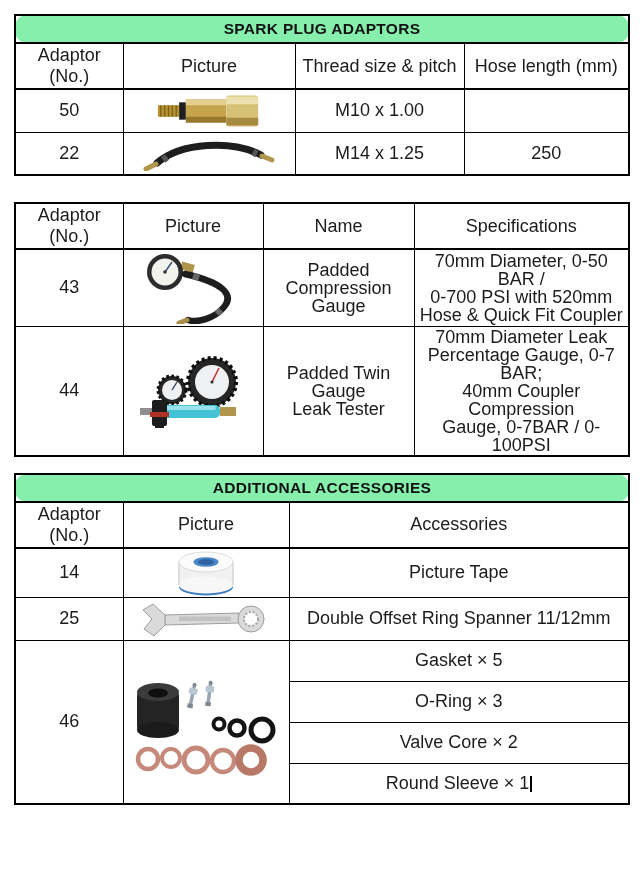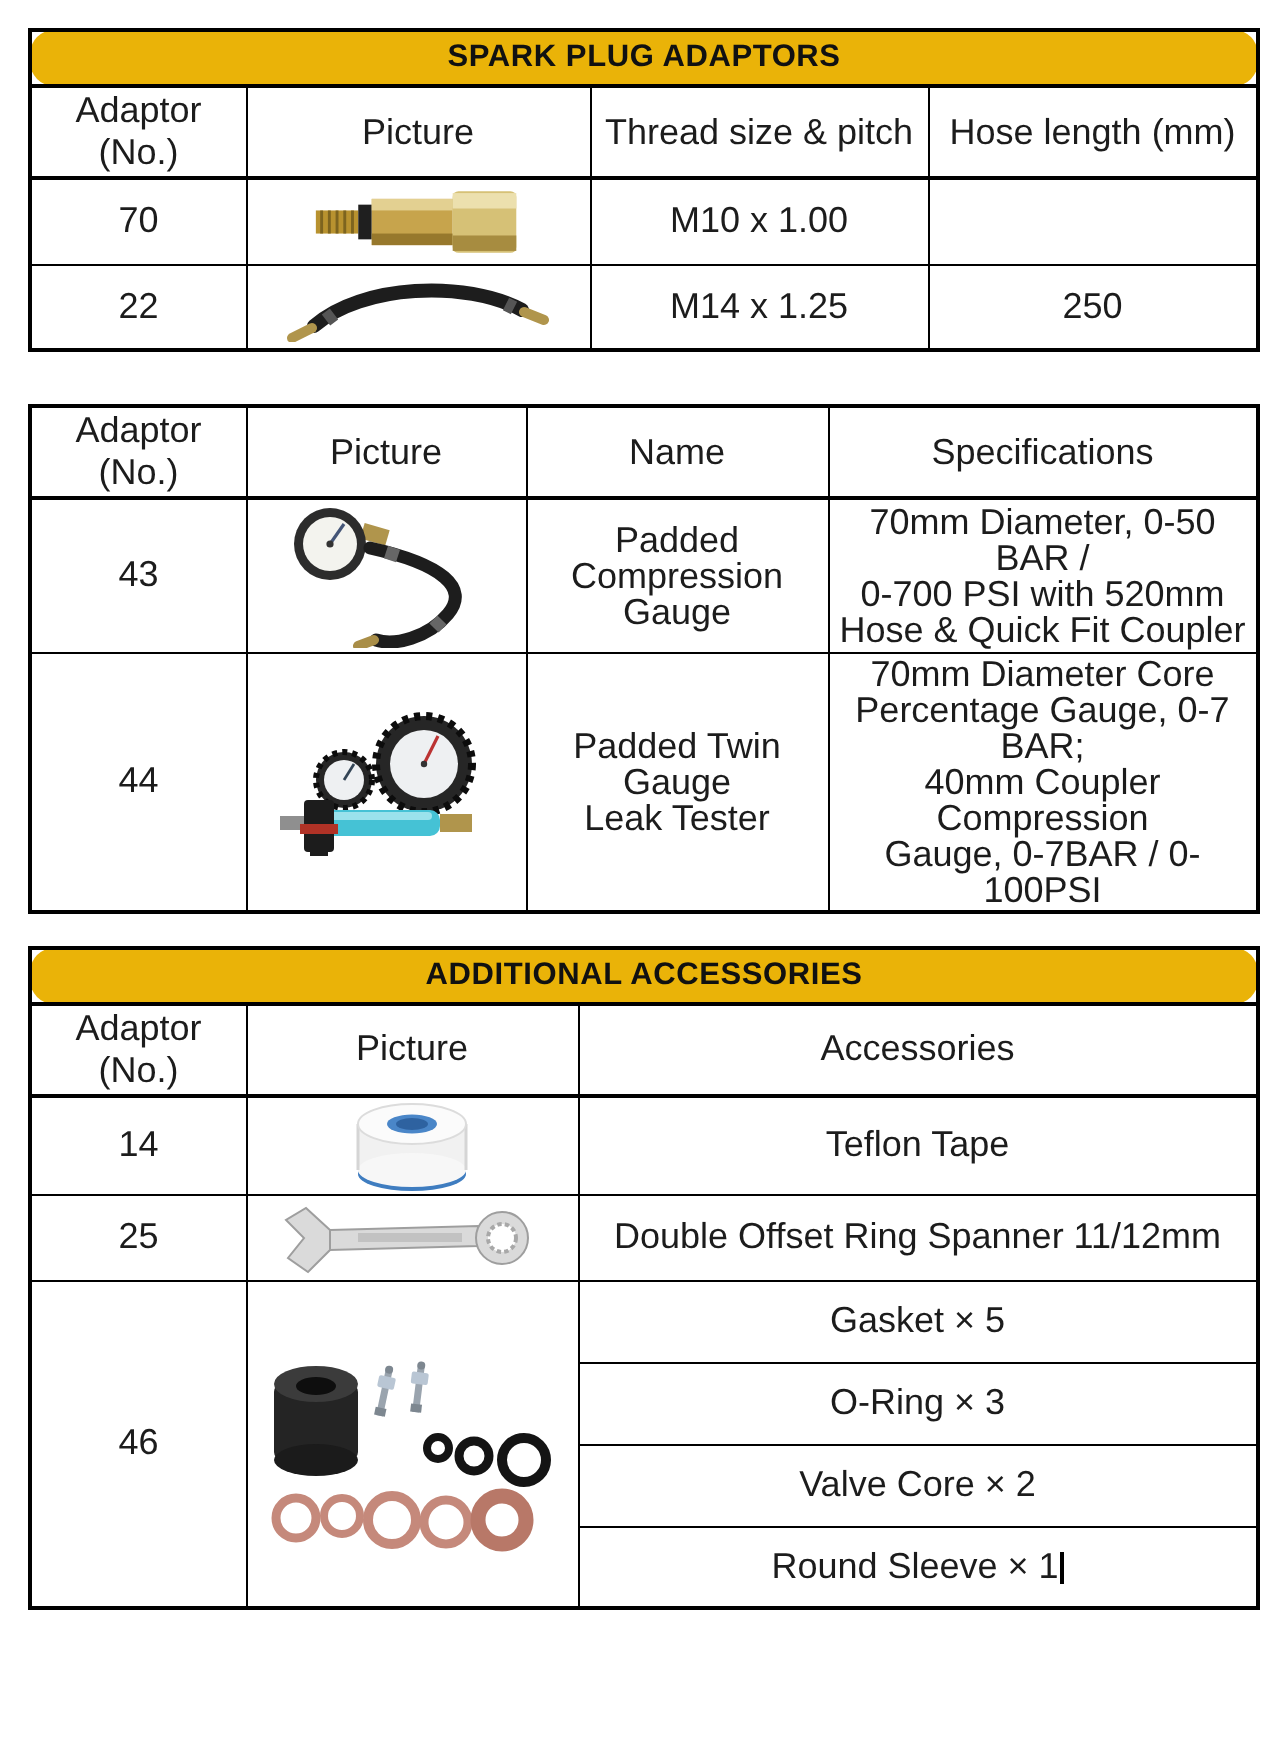--- a/index.html
+++ b/index.html
@@ -15,21 +15,21 @@
   }
   .gap26{margin-bottom:26px;}
   .gap16{margin-bottom:16px;}
   th,td{
     border:1px solid #000;
     text-align:center;vertical-align:middle;
     font-size:18px;font-weight:normal;
     padding:1px 3px;overflow:hidden;
   }
   tr.title-row th{
-    background:#eab308;font-weight:bold;font-size:15.5px;
+    background:#86efac;font-weight:bold;font-size:15.5px;
     height:24px;border-bottom:2px solid #000;white-space:pre;
     letter-spacing:0.3px;color:#111;border-radius:12px;
   }
   tr.header-row th{height:24px;border-bottom:2px solid #000;}
   .r43{height:43px;}
   .r77{height:77px;}
   .r53{height:53px;}
   .r41{height:41px;}
   .pic{line-height:0;}
   .ml div{line-height:18px;}
@@ -54,21 +54,21 @@
         <tr class="title-row">
       <th colspan="4">SPARK PLUG ADAPTORS</th>
     </tr>
     <tr class="header-row">
       <th>Adaptor (No.)</th>
       <th>Picture</th>
       <th>Thread size &amp; pitch</th>
       <th>Hose length (mm)</th>
     </tr>
     <tr class="r43">
-      <td>70</td>
+      <td>50</td>
       <td class="pic">
         <svg width="106" height="38" viewBox="0 0 110 38">
           <rect x="2" y="13" width="22" height="12" fill="#b8922f"></rect>
           <path d="M5 13v12M9 13v12M13 13v12M17 13v12M21 13v12" stroke="#7d641f" stroke-width="1.5"></path>
           <rect x="24" y="10" width="7" height="18" fill="#1f1f1f"></rect>
           <rect x="31" y="7" width="42" height="24" fill="#c7a44c"></rect>
           <rect x="31" y="7" width="42" height="6" fill="#e3d091"></rect>
           <rect x="31" y="25" width="42" height="6" fill="#97782c"></rect>
           <rect x="73" y="3" width="33" height="32" rx="3" fill="#d6c176"></rect>
           <rect x="73" y="4" width="33" height="8" fill="#ece0ae"></rect>
@@ -152,21 +152,21 @@
           <rect x="18" y="46" width="15" height="26" rx="2" fill="#1c1c1c"></rect>
           <rect x="16" y="58" width="19" height="5" fill="#b03226"></rect>
           <rect x="21" y="70" width="9" height="4" fill="#1c1c1c"></rect>
         </svg>
       </td>
       <td class="ml">
         <div>Padded Twin Gauge</div>
         <div>Leak Tester</div>
       </td>
       <td class="ml">
-        <div>70mm Diameter Core</div>
+        <div>70mm Diameter Leak</div>
         <div>Percentage Gauge, 0-7 BAR;</div>
         <div>40mm Coupler Compression</div>
         <div>Gauge, 0-7BAR / 0-100PSI</div>
       </td>
     </tr>
   </tbody>
     </table>
 
   <table>
     <colgroup>
@@ -189,21 +189,21 @@
         <svg width="74" height="46" viewBox="0 0 74 46">
           <ellipse cx="37" cy="37" rx="27" ry="8.5" fill="#3f7dc0"></ellipse>
           <rect x="10" y="12" width="54" height="23" fill="#f1f1f1"></rect>
           <ellipse cx="37" cy="35" rx="27" ry="8.5" fill="#f7f7f7"></ellipse>
           <path d="M10 12 v23 M64 12 v23" stroke="#d5d5d5" stroke-width="1.5"></path>
           <ellipse cx="37" cy="12" rx="27" ry="10" fill="#fbfbfb" stroke="#dcdcdc"></ellipse>
           <ellipse cx="37" cy="12" rx="12.5" ry="4.8" fill="#4a86c8"></ellipse>
           <ellipse cx="37" cy="12" rx="8" ry="3" fill="#2e62a0"></ellipse>
         </svg>
       </td>
-      <td>Teflon Tape</td>
+      <td>Picture Tape</td>
     </tr>
     <tr class="r43">
       <td>25</td>
       <td class="pic">
         <svg width="134" height="40" viewBox="0 0 134 40">
           <polygon points="26,16 100,14 100,24 26,26" fill="#dadada" stroke="#9e9e9e" stroke-width="1"></polygon>
           <circle cx="112" cy="20" r="13" fill="#dadada" stroke="#9e9e9e" stroke-width="1"></circle>
           <circle cx="112" cy="20" r="7" fill="#ffffff" stroke="#a8a8a8" stroke-width="2" stroke-dasharray="2.2 1.6"></circle>
           <path d="M26 16 L14 5 L4 11 L13 20 L5 30 L15 37 L26 26 Z" fill="#dadada" stroke="#9e9e9e" stroke-width="1"></path>
           <rect x="40" y="17.5" width="52" height="4.5" fill="#c2c2c2"></rect>

